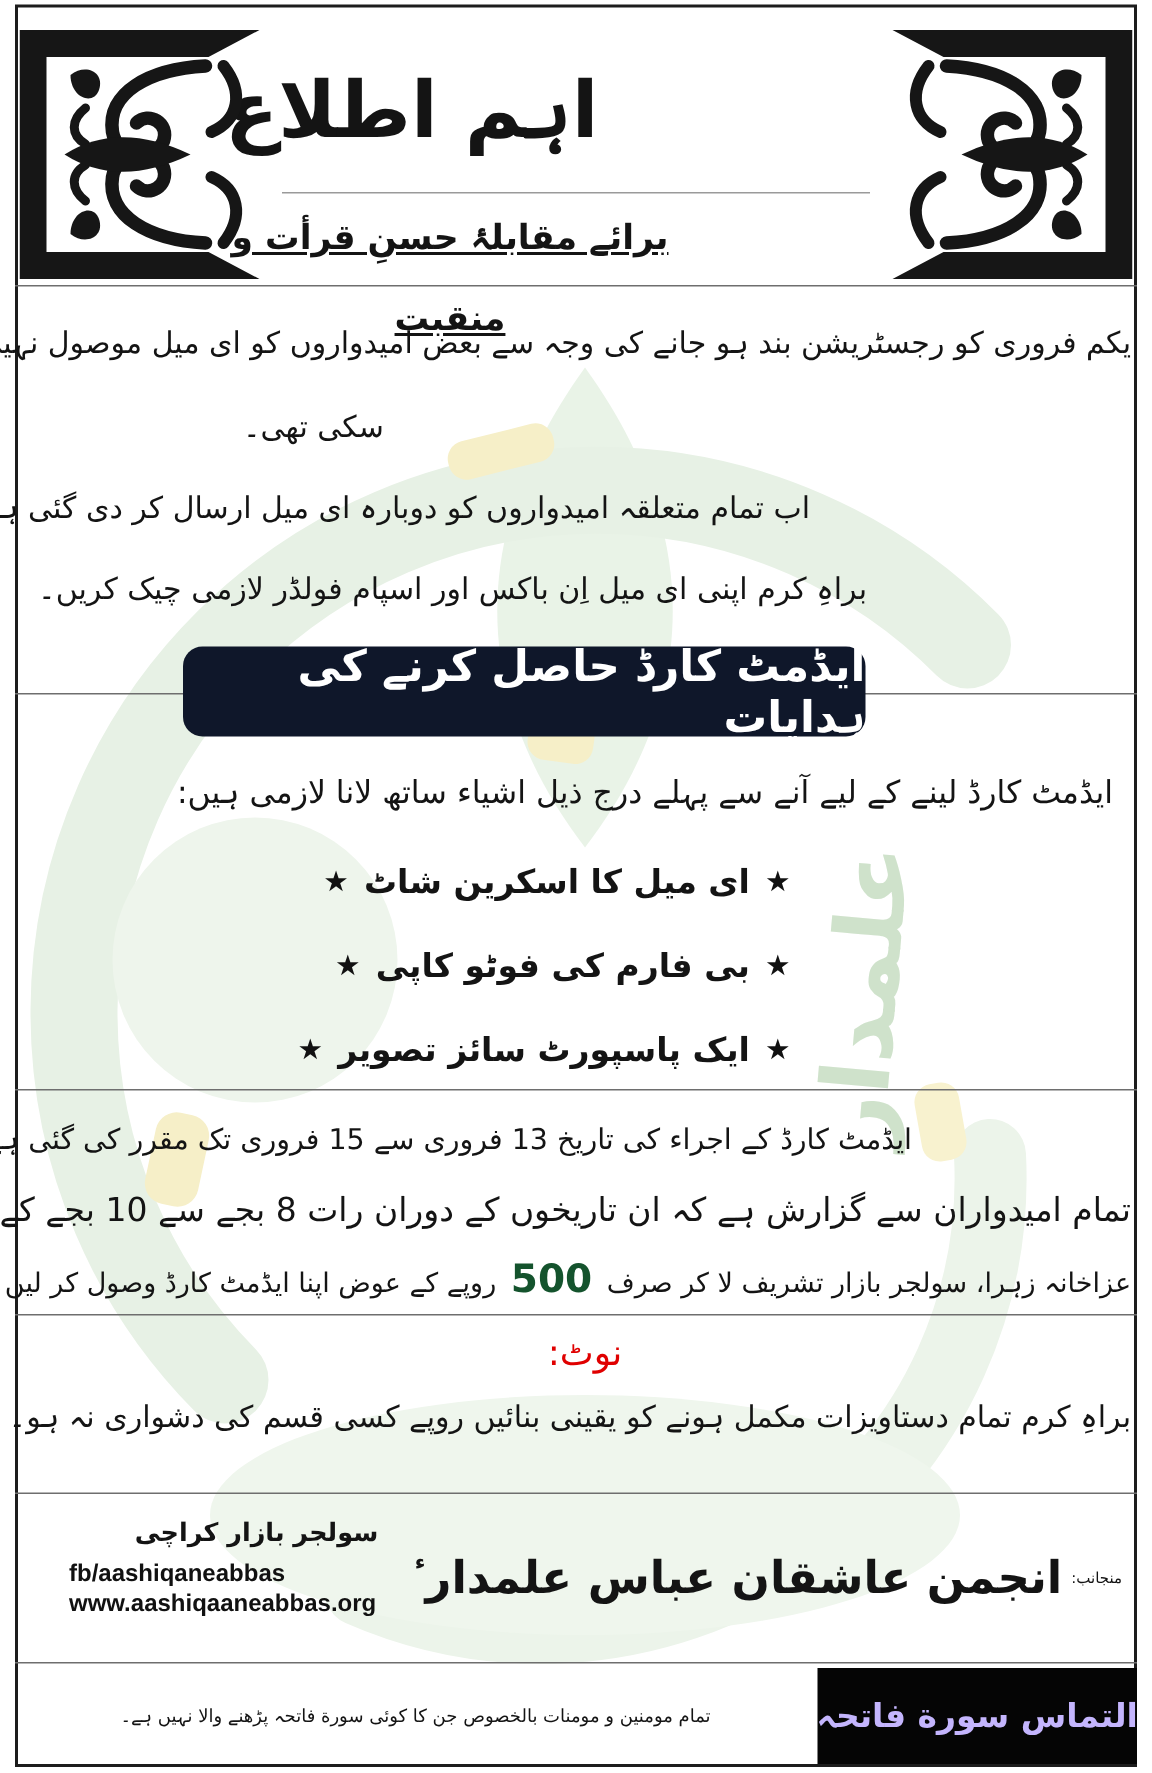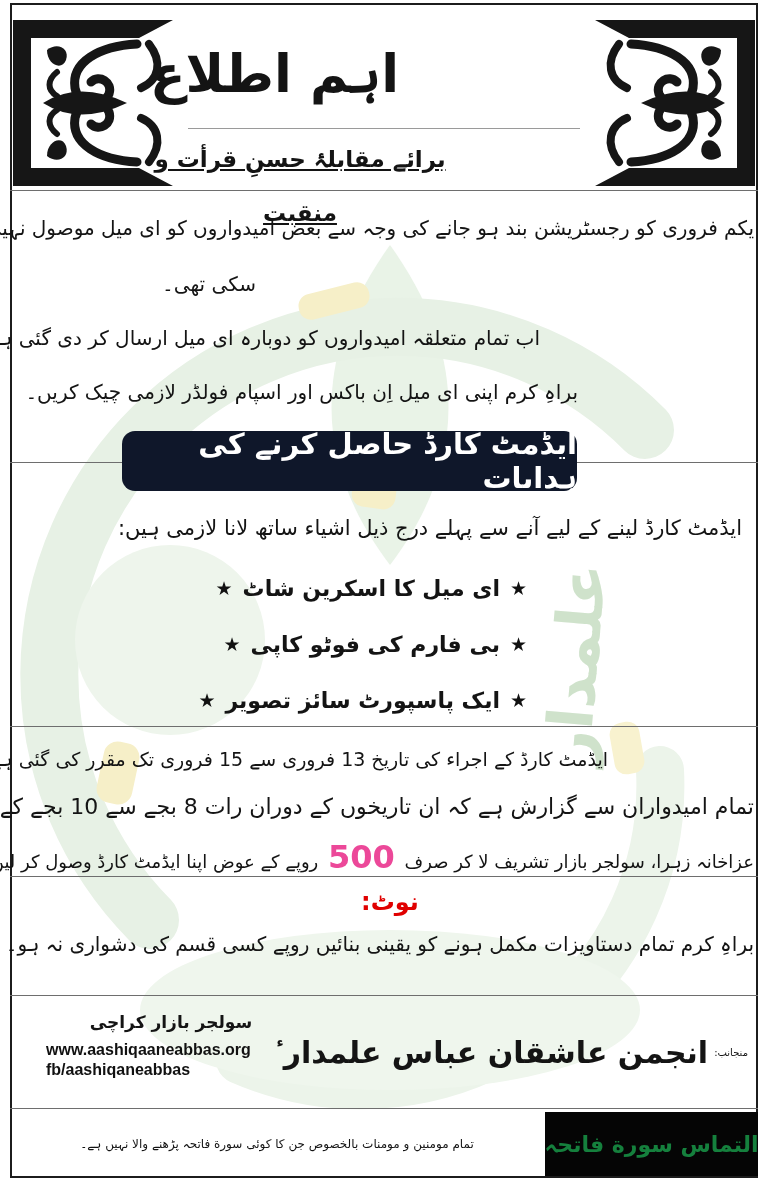--- a/index.html
+++ b/index.html
@@ -21,37 +21,37 @@
   .t-right{text-align:right;}
   .t-left{text-align:left;direction:ltr;}
   .t-center{text-align:center;}
   .banner{position:absolute;top:431px;left:122px;width:455px;height:60px;background:#0f172a;
           border-radius:13px;z-index:3;display:flex;align-items:center;justify-content:center;}
   .banner span{color:#fff;font-size:29px;font-weight:bold;direction:rtl;}
   .bullets{position:absolute;top:566px;right:241px;z-index:2;}
   .brow{display:flex;justify-content:flex-end;align-items:center;gap:10px;height:44px;margin-bottom:12px;}
   .brow .star{font-size:19px;line-height:1;color:#111;}
   .brow .btxt{direction:rtl;font-size:22px;font-weight:bold;white-space:nowrap;}
-  .fee{color:#ec4899;font-weight:bold;font-size:32px;padding:0 4px;}
+  .fee{color:#14532d;font-weight:bold;font-size:26px;padding:0 4px;}
   .note-h{position:absolute;top:888px;left:14px;right:2px;text-align:center;color:#e00000;
-          font-weight:bold;font-size:24px;z-index:2;}
+          font-weight:normal;font-size:24px;z-index:2;}
   .note-b{position:absolute;top:932px;left:14px;right:14px;text-align:center;font-size:20px;
           direction:rtl;white-space:nowrap;z-index:2;}
   .foot-right{position:absolute;right:20px;top:1002px;height:100px;display:flex;align-items:center;
               direction:rtl;z-index:2;}
   .from-lbl{font-size:10px;margin-left:6px;}
   .org{font-size:30px;font-weight:bold;white-space:nowrap;position:relative;}
   .org .mark{font-size:14px;position:relative;top:-16px;}
   .foot-left{position:absolute;left:46px;top:1012px;width:250px;z-index:2;}
   .loc{direction:rtl;text-align:center;font-size:17px;font-weight:600;margin-bottom:8px;}
   .url{font-family:"Liberation Sans","DejaVu Sans",sans-serif;font-weight:bold;font-size:16px;
        line-height:1.25;color:#111;}
   .fatiha-box{position:absolute;right:10px;top:1112px;width:213px;height:64px;background:#050505;
               display:flex;align-items:center;justify-content:center;z-index:3;}
-  .fatiha-box span{color:#15803d;font-size:22px;font-weight:bold;direction:rtl;white-space:nowrap;}
+  .fatiha-box span{color:#c4b5fd;font-size:22px;font-weight:bold;direction:rtl;white-space:nowrap;}
   .fatiha-msg{position:absolute;left:22px;top:1112px;width:510px;height:64px;display:flex;
               align-items:center;justify-content:center;direction:rtl;font-size:12px;
               white-space:nowrap;z-index:2;}
 </style>
 </head>
 <body>
 
 <div class="sheet">
 
   <svg class="wm" width="768" height="1182" viewBox="0 0 768 1182" aria-hidden="true">
@@ -153,22 +153,22 @@
   <div class="note-b">براہِ کرم تمام دستاویزات مکمل ہونے کو یقینی بنائیں روپے کسی قسم کی دشواری نہ ہو۔</div>
 
   <div class="rule" style="top:995px;"></div>
 
   <div class="foot-right">
     <span class="from-lbl">منجانب:</span>
     <span class="org"><span>انجمن عاشقان عباس علمدار</span><span class="mark">ء</span></span>
   </div>
   <div class="foot-left">
     <div class="loc">سولجر بازار کراچی</div>
+    <div class="url">fb/aashiqaneabbas</div>
     <div class="url">www.aashiqaaneabbas.org</div>
-    <div class="url">fb/aashiqaneabbas</div>
   </div>
 
   <div class="rule" style="top:1108px;"></div>
 
   <div class="fatiha-box">
     <span>التماس سورة فاتحہ</span>
   </div>
   <div class="fatiha-msg">تمام مومنین و مومنات بالخصوص جن کا کوئی سورة فاتحہ پڑھنے والا نہیں ہے۔</div>
 
 </div>

